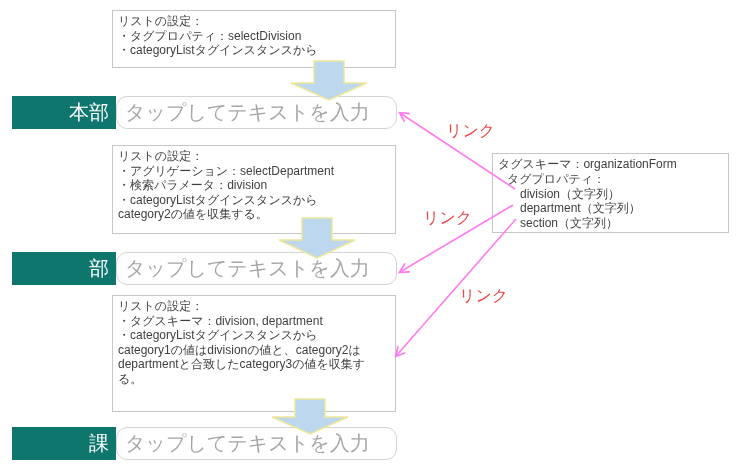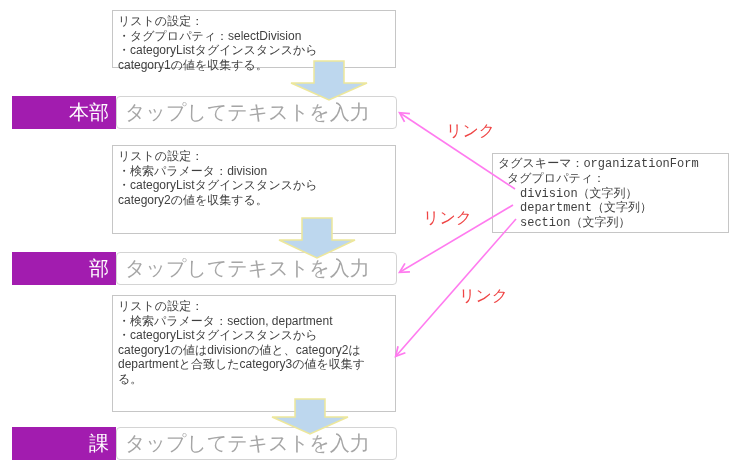--- a/index.html
+++ b/index.html
@@ -14,69 +14,69 @@
     padding:3px 5px;box-sizing:border-box;white-space:nowrap;z-index:2;
   }
   #callout-1{left:112px;top:10px;width:284px;height:58px;}
   #callout-2{left:112px;top:145px;width:284px;height:89px;}
   #callout-3{left:112px;top:295px;width:284px;height:117px;}
   
   .schema-box{
     position:absolute;left:492px;top:153px;width:237px;height:80px;
     background:#ffffff;border:1px solid #c6c6c6;color:#3f3f3f;
     font-size:12px;line-height:14.8px;padding:3px 5px;box-sizing:border-box;
-    white-space:nowrap;z-index:1;font-family:Liberation Mono, monospace;
+    white-space:nowrap;z-index:1;
   }
   .indent-1{padding-left:9px;}
   .indent-2{padding-left:22px;}
   
   .form-row{position:absolute;left:12px;width:385px;height:33px;z-index:2;}
   #row-1{top:96px;} #row-2{top:252px;} #row-3{top:427px;}
   .row-label{
     position:absolute;left:0;top:0;width:104px;height:33px;
-    background:#a21caf;color:#ffffff;font-size:20px;line-height:33px;
+    background:#0f766e;color:#ffffff;font-size:20px;line-height:33px;
     text-align:right;padding-right:7px;box-sizing:border-box;
   }
   .row-input{
     position:absolute;left:104px;top:0;width:281px;height:33px;
     background:#ffffff;border:1px solid #d4d4d4;box-sizing:border-box;
-    font-size:20px;padding:0 8px;color:#444;outline:none;border-radius:4px;
+    font-size:20px;padding:0 8px;color:#444;outline:none;border-radius:11px;
     font-family:"Liberation Sans","DejaVu Sans",sans-serif;
   }
   .row-input::placeholder{color:#a6a6a6;opacity:1;}
   
   .link-label{position:absolute;font-size:16px;color:#ef4444;z-index:4;text-align:right;}
   #link-label-1{left:446px;top:121px;}
   #link-label-2{left:423px;top:208px;}
   #link-label-3{left:459px;top:286px;}
   
   svg.overlay{position:absolute;left:0;top:0;z-index:5;pointer-events:none;}
 </style>
 </head>
 <body>
 
 <div class="canvas">
 
   <div class="callout" id="callout-1">
     <div>リストの設定：</div>
     <div>・タグプロパティ：selectDivision</div>
     <div>・categoryListタグインスタンスから</div>
-    <div>category1の値を収集する。</div>
   </div>
 
   <div class="callout" id="callout-2">
     <div>リストの設定：</div>
+    <div>・アグリゲーション：selectDepartment</div>
     <div>・検索パラメータ：division</div>
     <div>・categoryListタグインスタンスから</div>
     <div>category2の値を収集する。</div>
   </div>
 
   <div class="callout" id="callout-3">
     <div>リストの設定：</div>
-    <div>・検索パラメータ：section, department</div>
+    <div>・タグスキーマ：division, department</div>
     <div>・categoryListタグインスタンスから</div>
     <div>category1の値はdivisionの値と、category2は</div>
     <div>departmentと合致したcategory3の値を収集す</div>
     <div>る。</div>
   </div>
 
   <div class="schema-box">
     <div>タグスキーマ：organizationForm</div>
     <div class="indent-1">タグプロパティ：</div>
     <div class="indent-2">division（文字列）</div>

